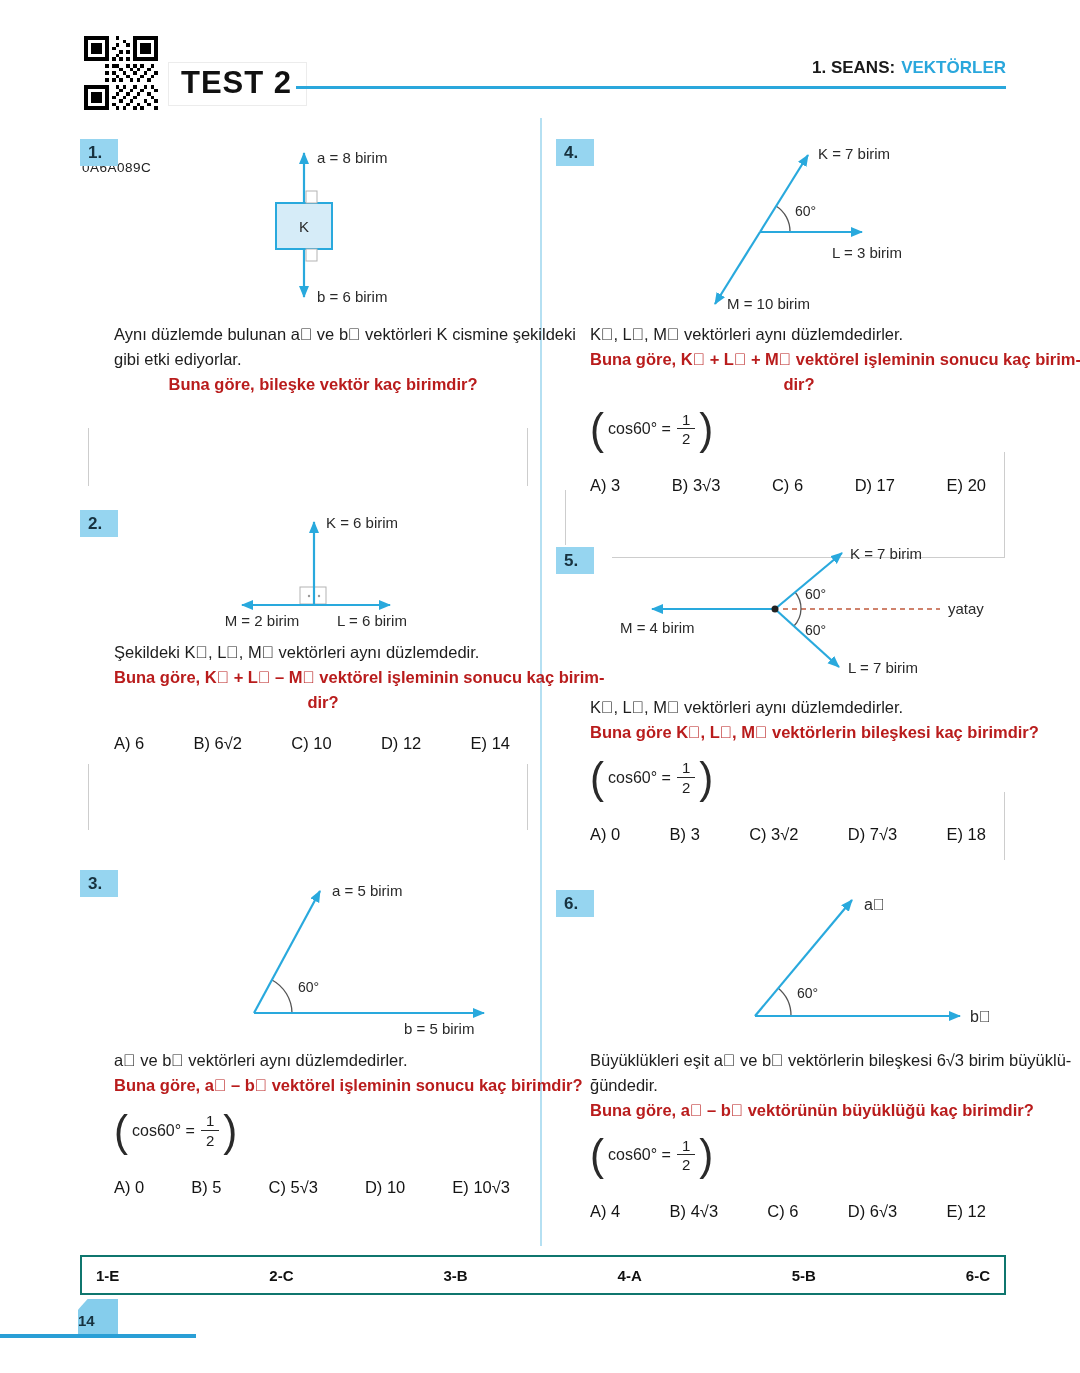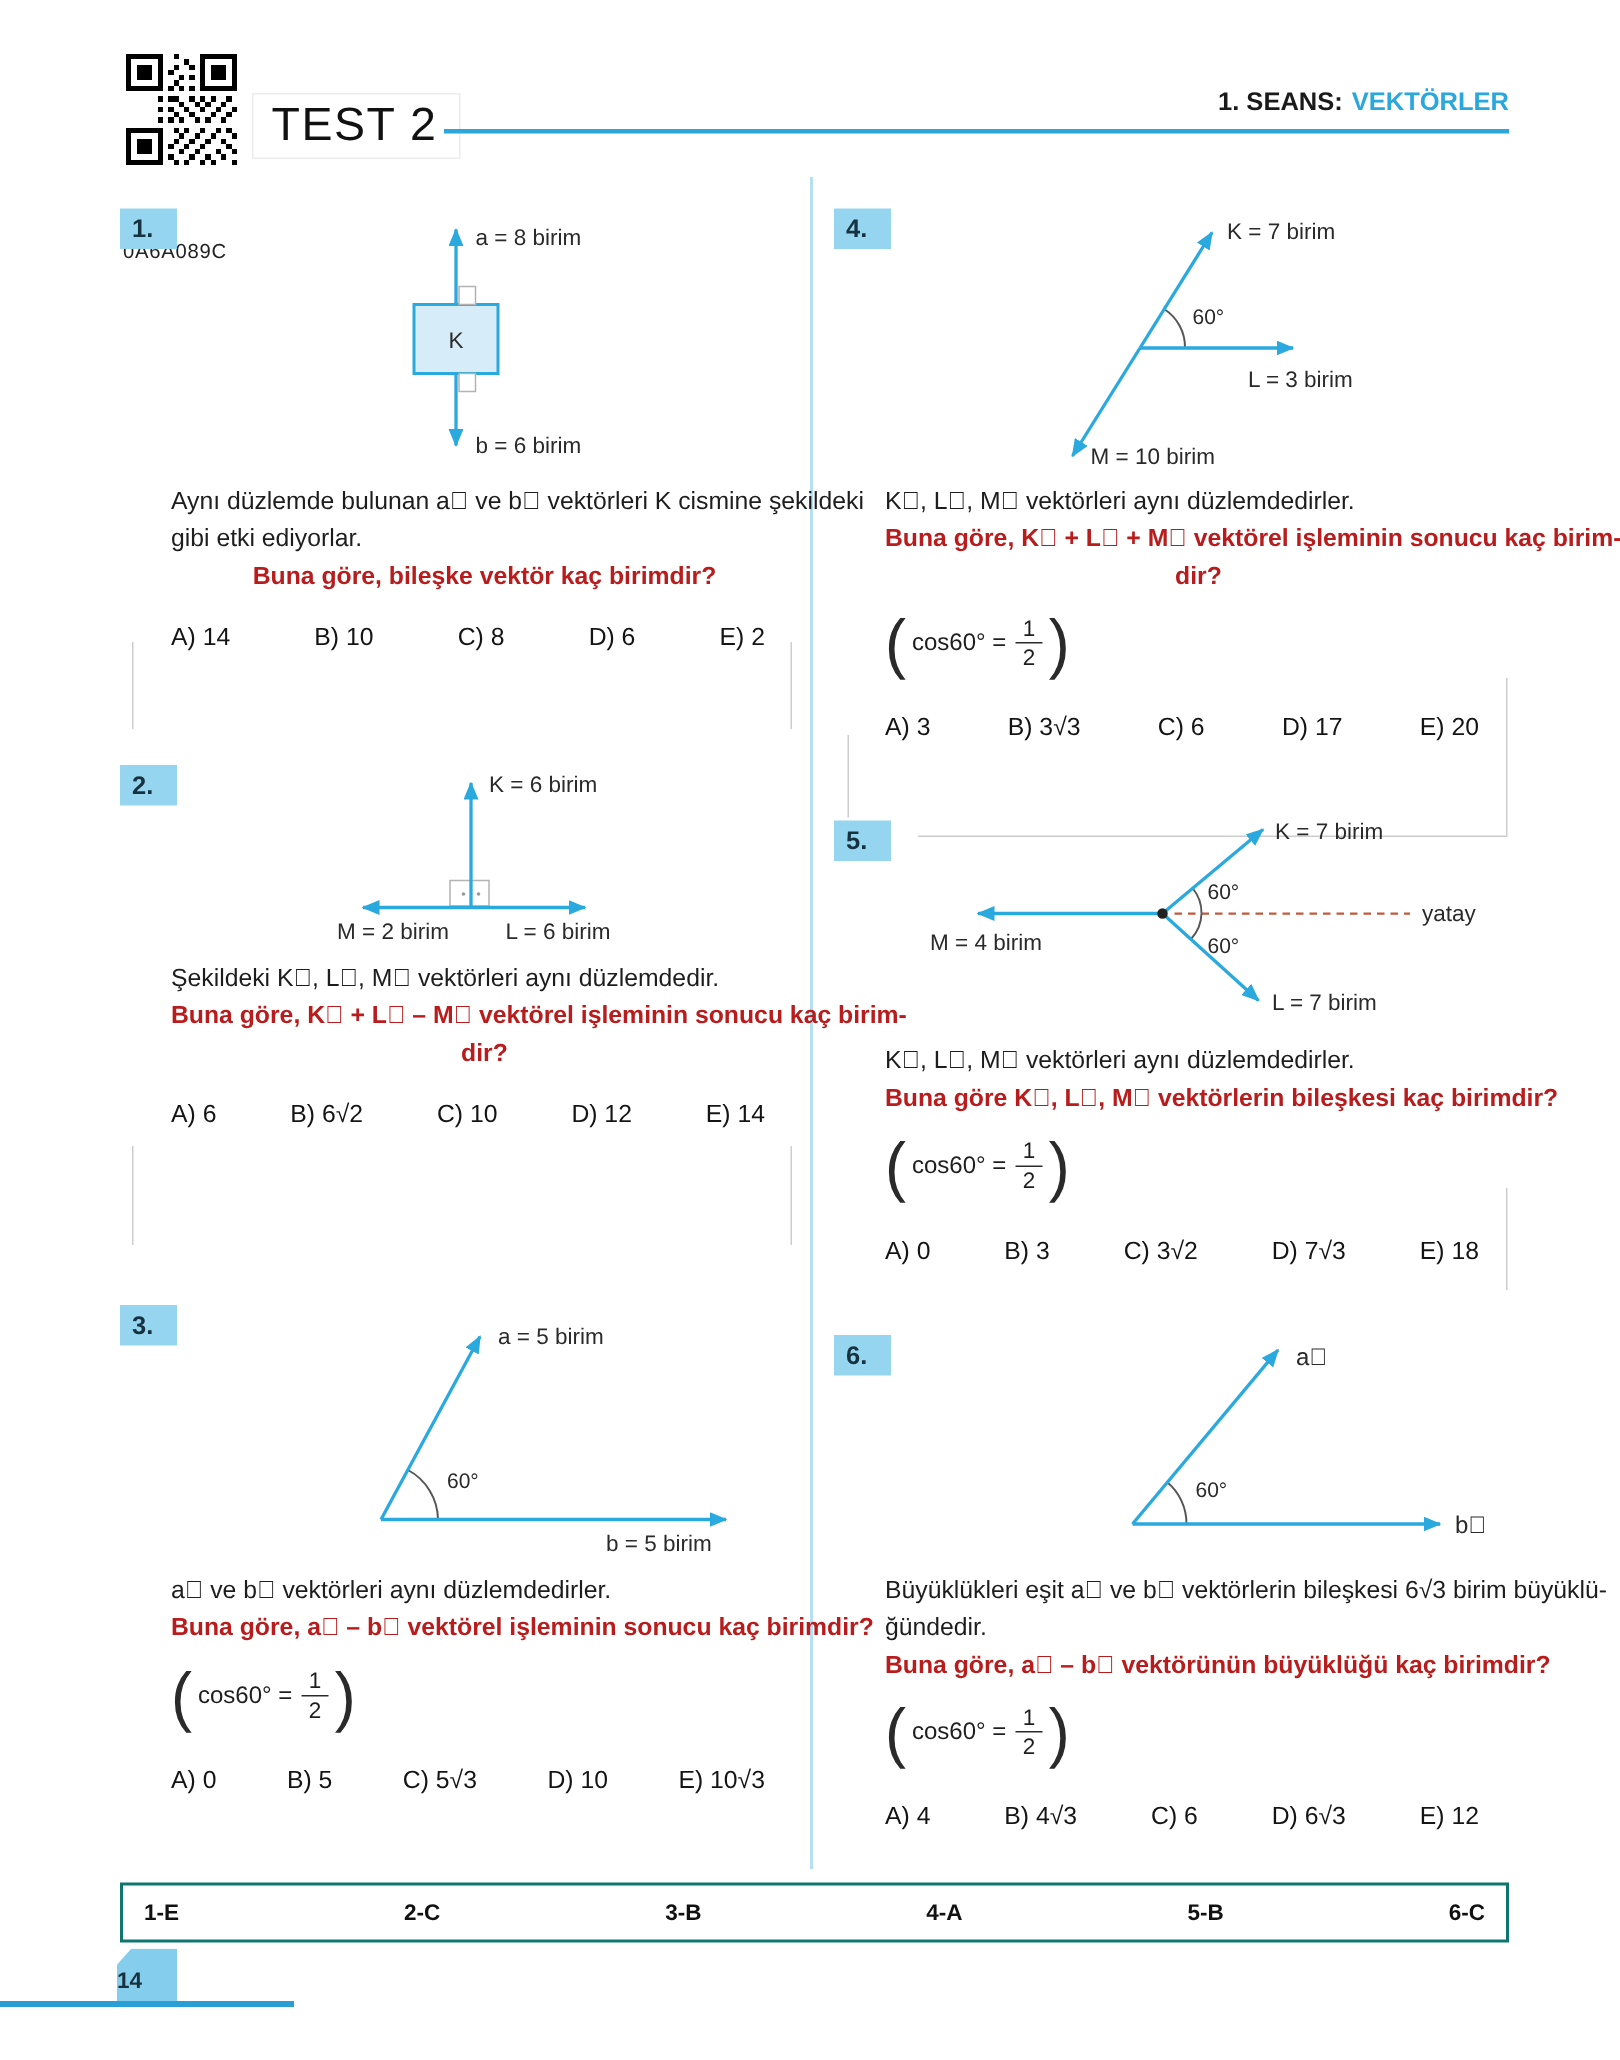--- a/index.html
+++ b/index.html
@@ -2,21 +2,21 @@
 <html><head>
 <meta charset="utf-8">
 <style>
   html,body{margin:0;padding:0;background:#ffffff;}
   body{font-family:"Liberation Sans",sans-serif;color:#1e1e1e;}
   #page{position:relative;width:1080px;height:1373px;background:#fff;overflow:hidden;}
 
   
   #qr{position:absolute;left:84px;top:36px;width:74px;height:74px;}
   #qr-text{position:absolute;left:82px;top:112px;font-size:13.5px;letter-spacing:.5px;color:#222;margin-top:48px;}
-  #test-title{position:absolute;left:168px;top:62px;font-size:31px;font-weight:normal;letter-spacing:1px;color:#111;background:#fff;border:1px solid #ececec;padding:2px 14px 4px 12px;}
+  #test-title{position:absolute;left:168px;top:62px;font-size:31px;font-weight:bold;letter-spacing:1px;color:#111;background:#fff;border:1px solid #ececec;padding:2px 14px 4px 12px;}
   #title-rule{position:absolute;left:296px;top:86px;width:710px;height:3px;background:#2aa7dc;}
   #header-right{position:absolute;left:700px;top:58px;width:306px;text-align:right;font-size:17px;font-weight:bold;color:#1a1a1a;white-space:nowrap;}
   #header-right .topic{color:#2aa7dc;margin-left:6px;}
 
   
   #col-divider{position:absolute;left:540px;top:118px;width:2px;height:1128px;background:#b5e0f2;}
 
   .sep{position:absolute;background:#cdcdcd;}
 
   
@@ -169,27 +169,20 @@
         <rect x="192" y="112" width="11" height="12" fill="#fff" stroke="#b3b3b3" stroke-width="1"></rect>
         <text x="190" y="95" text-anchor="middle">K</text>
         <text x="203" y="26">a = 8 birim</text>
         <text x="203" y="165">b = 6 birim</text>
       </svg>
       <div class="q-lines">
         <div class="q-line">Aynı düzlemde bulunan a⃗ ve b⃗ vektörleri K cismine şekildeki</div>
         <div class="q-line">gibi etki ediyorlar.</div>
         <div class="q-line bold">Buna göre, bileşke vektör kaç birimdir?</div>
       </div>
-      <div class="answers">
-        <span>A) 14</span>
-        <span>B) 10</span>
-        <span>C) 8</span>
-        <span>D) 6</span>
-        <span>E) 2</span>
-      </div>
     </div>
   </div>
 
   <div class="question" style="left:80px;top:508px;">
     <div class="q-badge">2.</div>
     <div class="q-content">
       <svg class="q-diagram" width="418" height="122" viewBox="0 0 418 122">
         <defs>
             <marker id="ah2" markerWidth="13" markerHeight="11" refX="11" refY="5" orient="auto" markerUnits="userSpaceOnUse">
               <path d="M0,0 L12,5 L0,10 z" fill="#29a9dd"></path>

